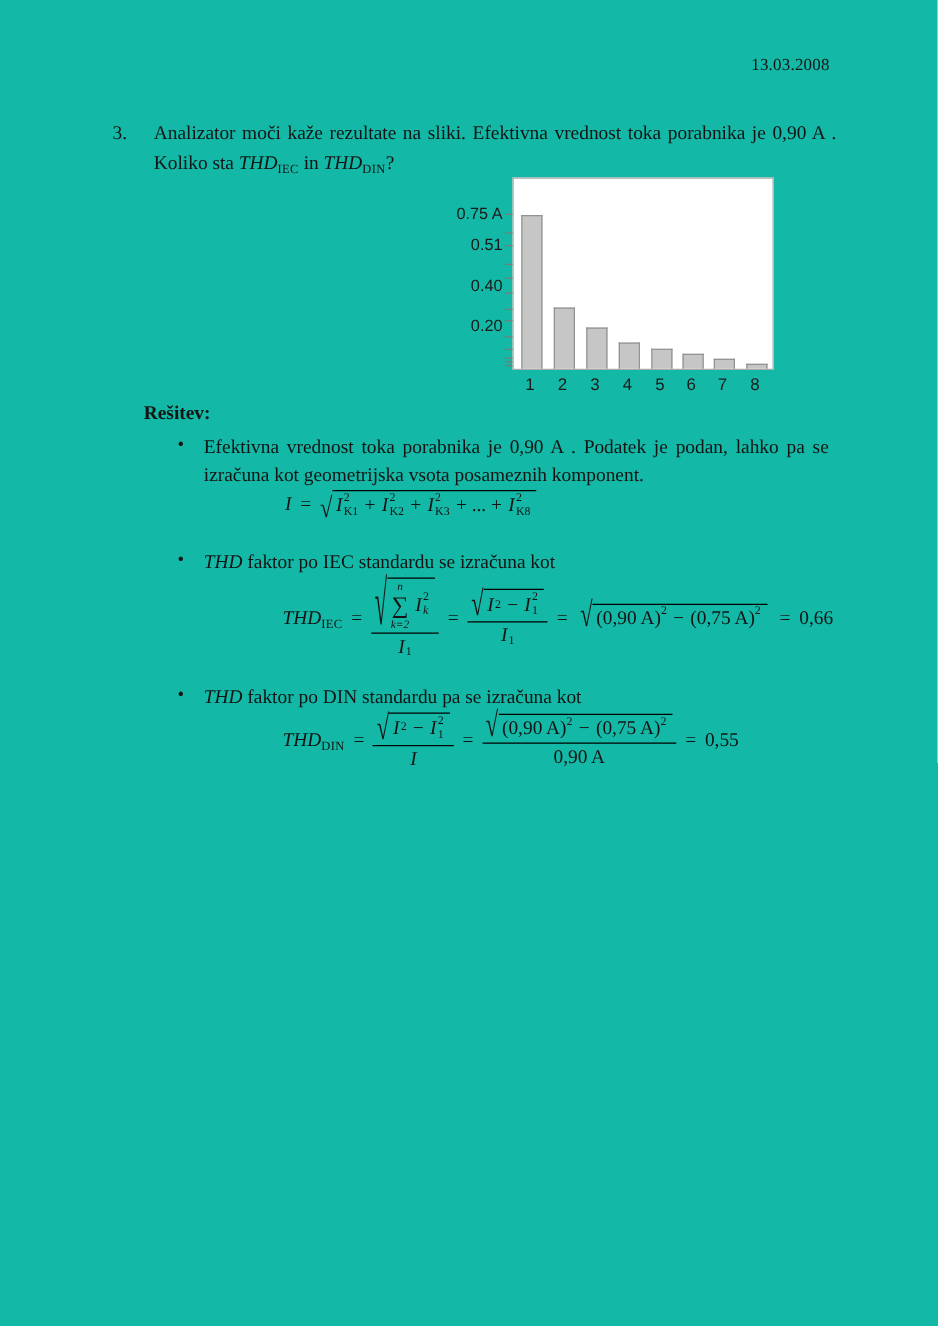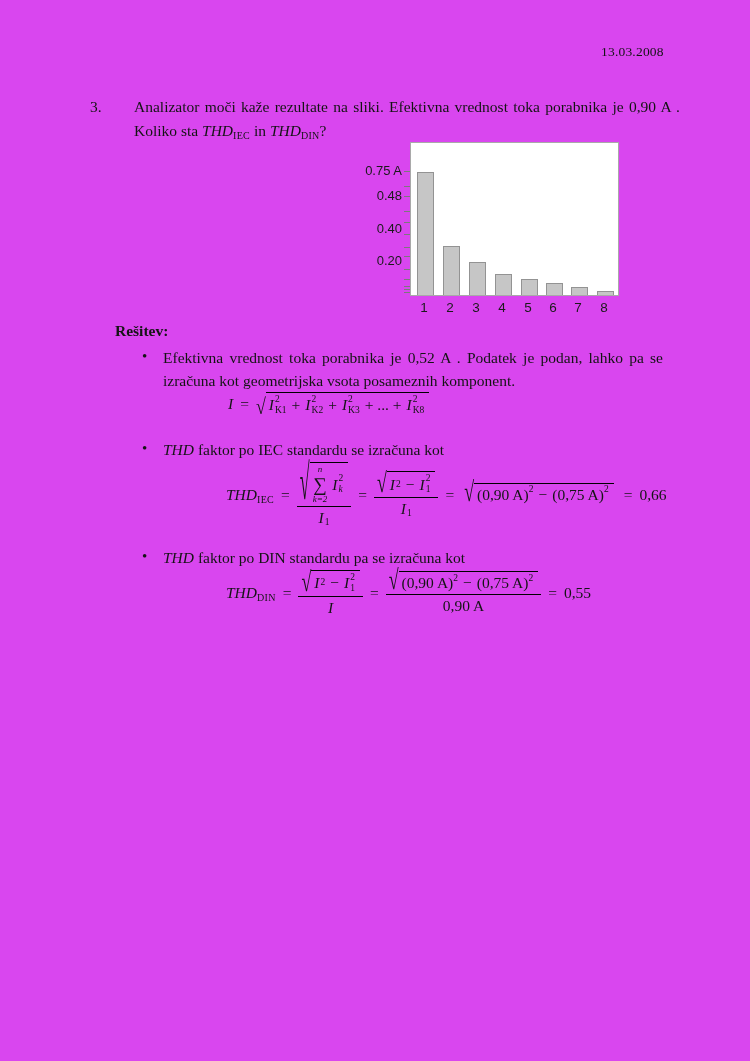--- a/index.html
+++ b/index.html
@@ -1,26 +1,26 @@
 <!DOCTYPE html>
 <html><head>
 <meta charset="utf-8">
 <style>
   html,body{margin:0;padding:0;background:#e8e8e8;}
-  .page{position:relative;width:750px;height:1061px;margin:0 auto;background:#d946ef;
+  .page{position:relative;width:750px;height:1061px;margin:0 auto;background:#14b8a6;
         font-family:"Liberation Serif",serif;color:#141414;overflow:hidden;}
   .abs{position:absolute;}
 
   
   .date{top:44px;left:601px;font-size:13.5px;letter-spacing:.2px;}
 
   
   .problem{left:90px;top:95px;width:576px;font-size:15.5px;line-height:1.55;}
   .pnum{position:absolute;left:0;top:0;}
-  .ptext{margin-left:44px;width:546px;}
+  .ptext{margin-left:33px;width:546px;}
   .just{text-align:justify;text-align-last:justify;}
   .smallsub{font-size:10px;position:relative;top:3px;letter-spacing:.3px;font-style:normal;}
   i{}
 
   
   .chart{left:352px;top:142px;width:285px;height:180px;font-family:"Liberation Sans",sans-serif;}
   .plot{position:absolute;left:58px;top:0;width:207px;height:152px;background:#fff;}
   .bar{position:absolute;bottom:0;box-sizing:border-box;}
   .ylab{position:absolute;width:50px;text-align:right;font-size:13px;color:#1a1a1a;left:0;}
   .xlab{position:absolute;width:22px;text-align:center;font-size:13.5px;color:#1a1a1a;top:158px;}
@@ -95,39 +95,39 @@
       <div class="tick" style="top: 80px; background: rgb(122, 122, 122);"></div>
       <div class="tick" style="top: 92px; background: rgb(122, 122, 122);"></div>
       <div class="tick" style="top: 105px; background: rgb(122, 122, 122);"></div>
       <div class="tick" style="top: 114px; background: rgb(122, 122, 122);"></div>
       <div class="tick" style="top: 127px; background: rgb(122, 122, 122);"></div>
       <div class="tick" style="top: 137px; background: rgb(122, 122, 122);"></div>
       <div class="tick" style="top: 144px; background: rgb(122, 122, 122);"></div>
       <div class="tick" style="top: 147px; background: rgb(122, 122, 122);"></div>
       <div class="tick" style="top: 150px; background: rgb(122, 122, 122);"></div>
       <div class="ylab" style="top: 21px;">0.75 A</div>
-      <div class="ylab" style="top: 46px;">0.48</div>
+      <div class="ylab" style="top: 46px;">0.51</div>
       <div class="ylab" style="top: 79px;">0.40</div>
       <div class="ylab" style="top: 111px;">0.20</div>
       <div class="xlab" style="left: 61px;">1</div>
       <div class="xlab" style="left: 87px;">2</div>
       <div class="xlab" style="left: 113px;">3</div>
       <div class="xlab" style="left: 139px;">4</div>
       <div class="xlab" style="left: 165px;">5</div>
       <div class="xlab" style="left: 190px;">6</div>
       <div class="xlab" style="left: 215px;">7</div>
       <div class="xlab" style="left: 241px;">8</div>
     </div>
 
   <div class="abs heading">Rešitev:</div>
 
   <div class="bullet-row b1">
     <span class="bullet-glyph">•</span>
     <div class="bullet-body">
-      <div class="just">Efektivna vrednost toka porabnika je 0,52 A . Podatek je podan, lahko pa se</div>
+      <div class="just">Efektivna vrednost toka porabnika je 0,90 A . Podatek je podan, lahko pa se</div>
       <div>izračuna kot geometrijska vsota posameznih komponent.</div>
     </div>
   </div>
 
   <div class="abs formula f-rms">
     <i>I</i>
     <span class="up">=</span>
     <span class="sqrt sqrt-md">
       <span class="rad">√</span>
       <span class="rand">

